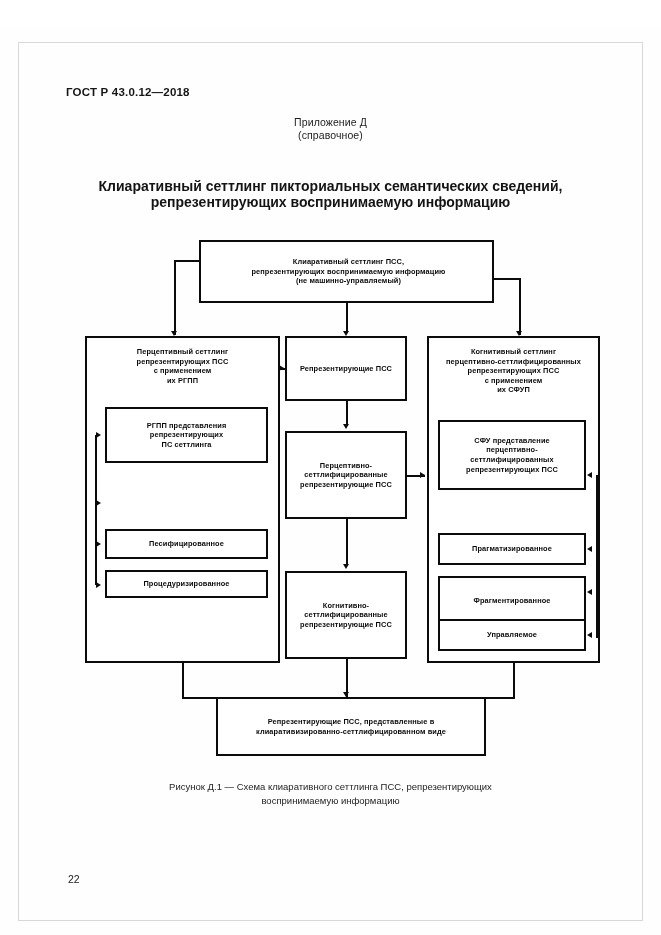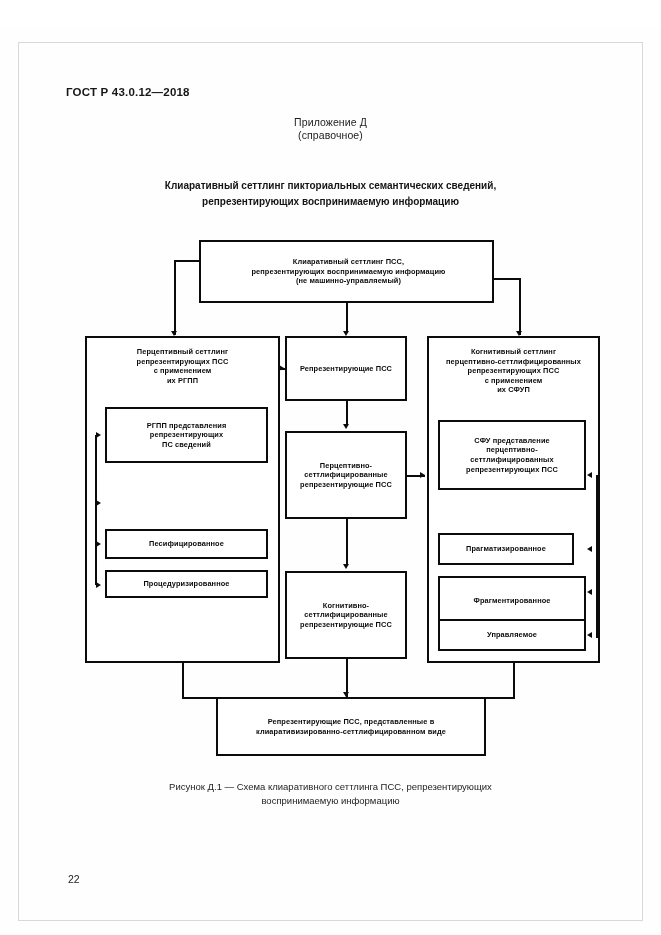--- a/index.html
+++ b/index.html
@@ -28,21 +28,21 @@
     color:#161616;
   }
   .annex{
     position:absolute;left:0;right:0;top:88px;
     text-align:center;font-size:10.5px;line-height:13px;
     color:#1d1d1d;
   }
   .annex div{letter-spacing:.1px;}
   .doc-title{
     position:absolute;left:80px;right:80px;top:150px;
-    text-align:center;font-size:10px;font-weight:bold;line-height:16px;
+    text-align:center;font-size:14px;font-weight:bold;line-height:16px;
     color:#141414;
   }
 
   
   .diagram{
     position:absolute;left:0;top:0;width:661px;height:935px;
     pointer-events:none;
   }
   .node{
     position:absolute;
@@ -145,21 +145,21 @@
         <div>репрезентирующих ПСС</div>
         <div>с применением</div>
         <div>их РГПП</div>
       </div>
     </div>
 
     <div class="node" style="left:105px;top:379px;width:163px;height:56px;">
       <div>
         <div>РГПП представления</div>
         <div>репрезентирующих</div>
-        <div>ПС сведений</div>
+        <div>ПС сеттлинга</div>
       </div>
     </div>
 
 
     <div class="node" style="left:105px;top:501px;width:163px;height:30px;">
       <div>Песифицированное</div>
     </div>
 
     <div class="node" style="left:105px;top:542px;width:163px;height:28px;">
       <div>Процедуризированное</div>
@@ -218,21 +218,21 @@
 
     <div class="node" style="left:438px;top:392px;width:148px;height:70px;">
       <div>
         <div>СФУ представление</div>
         <div>перцептивно-</div>
         <div>сеттлифицированных</div>
         <div>репрезентирующих ПСС</div>
       </div>
     </div>
 
-    <div class="node" style="left:438px;top:505px;width:136px;height:32px;">
+    <div class="node" style="left:438px;top:505px;width:148px;height:32px;">
       <div>Прагматизированное</div>
     </div>
 
     <div class="node" style="left:438px;top:548px;width:148px;height:49px;">
       <div>Фрагментированное</div>
     </div>
 
     <div class="node" style="left:438px;top:591px;width:148px;height:32px;">
       <div>Управляемое</div>
     </div>

